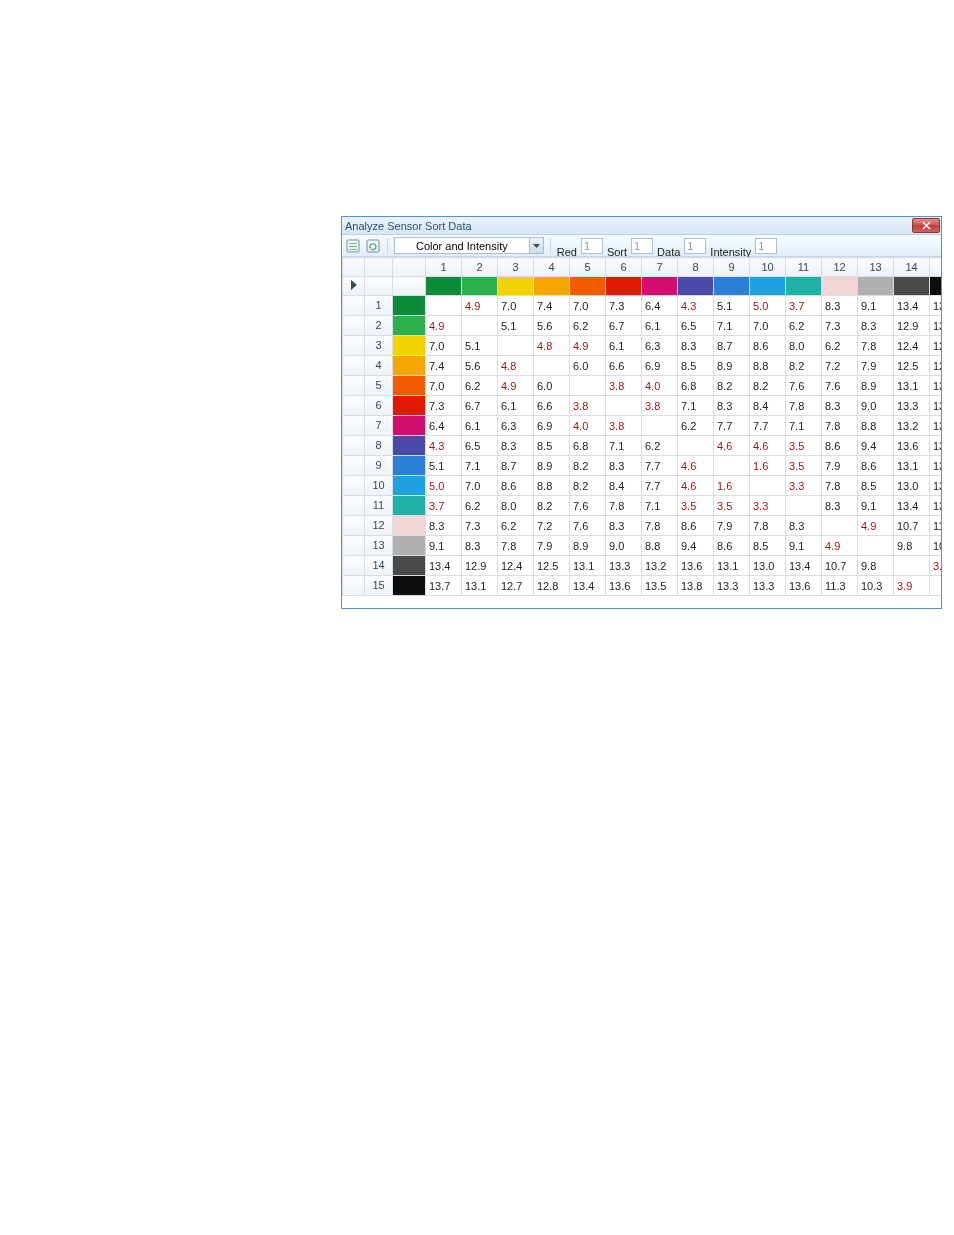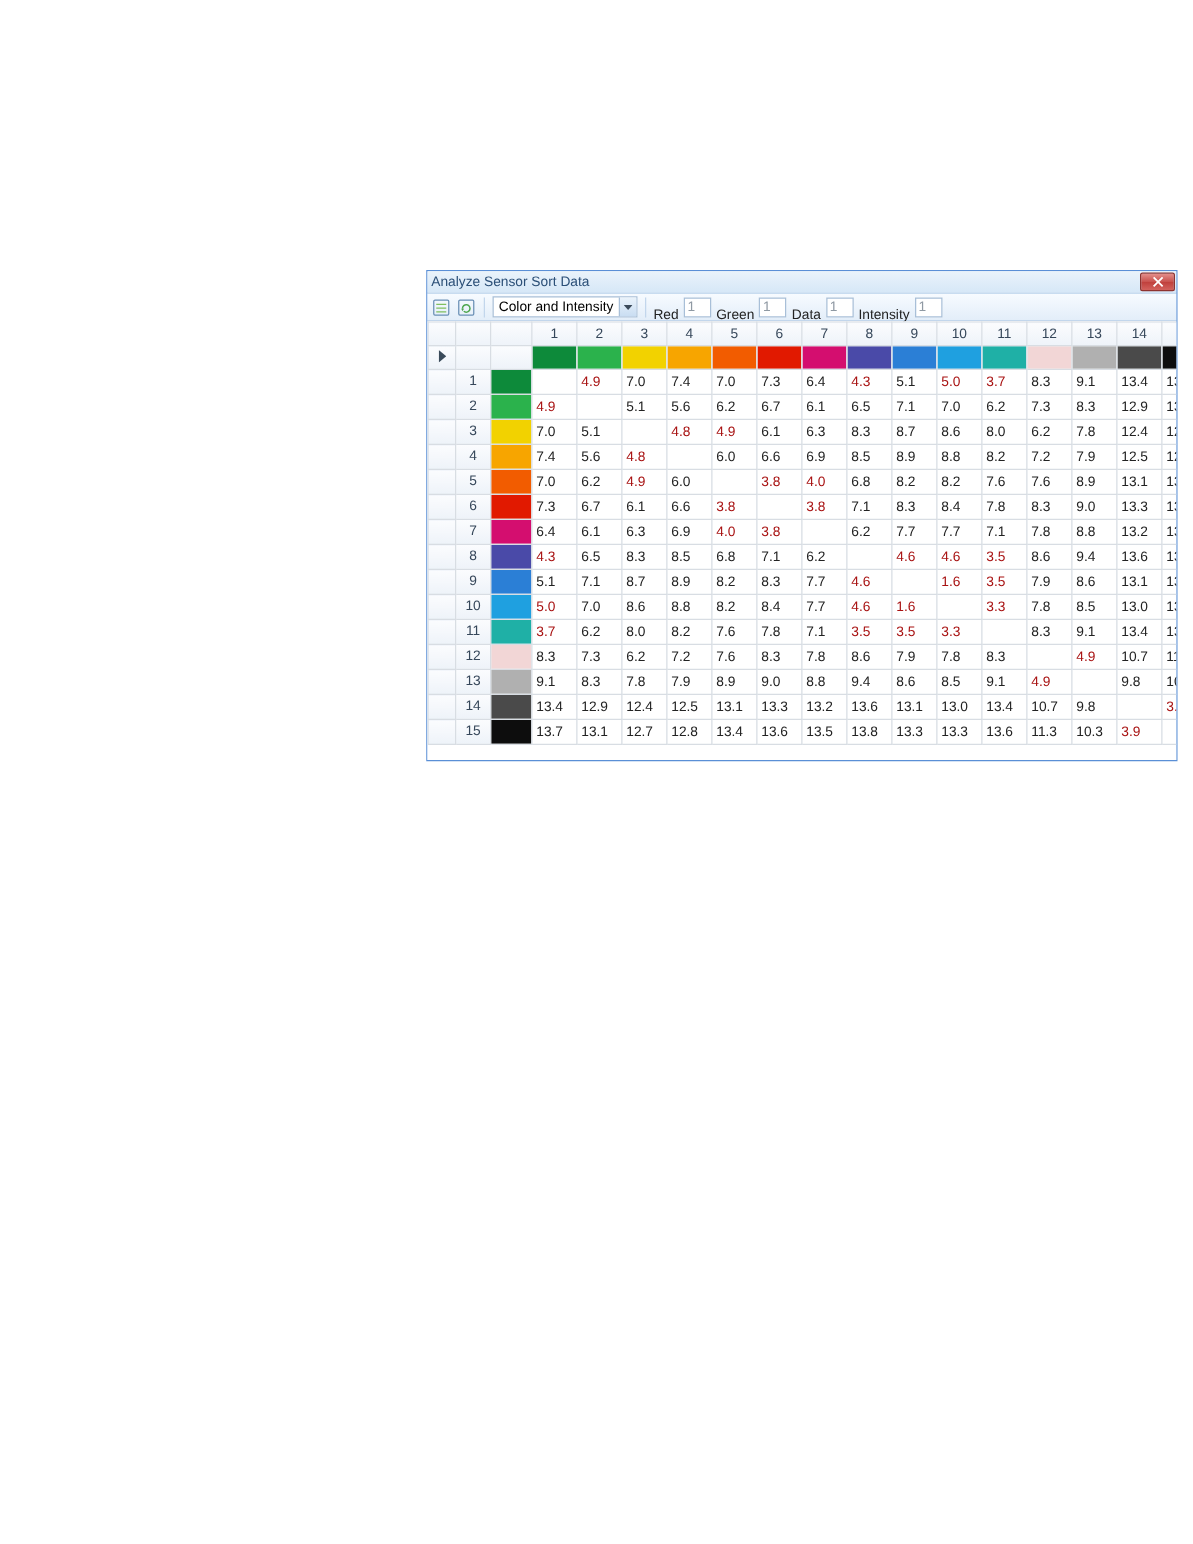--- a/index.html
+++ b/index.html
@@ -80,21 +80,21 @@
   }
   .tb-select {
     display: flex;
     align-items: center;
     border: 1px solid #a8bfd8;
     background: #ffffff;
     height: 17px;
     font-size: 11px;
   }
   .tb-select .sel-text {
-    padding: 0 4px;
+    padding: 0 21px;
     white-space: nowrap;
   }
   .tb-select .sel-btn {
     width: 14px;
     height: 15px;
     background: linear-gradient(#eaf3fb, #c9ddf2);
     border-left: 1px solid #a8bfd8;
     display: flex;
     align-items: center;
     justify-content: center;
@@ -208,21 +208,21 @@
             <path d="M0 0 L3.5 4 L7 0 Z" fill="#3a4a5a"></path>
           </svg>
         </span>
       </div>
 
       <div class="tb-divider"></div>
 
       <span class="tb-label">Red</span>
       <input class="tb-input" value="1" style="">
 
-      <span class="tb-label">Green</span>
+      <span class="tb-label">Sort</span>
       <input class="tb-input" value="1" style="">
 
       <span class="tb-label">Data</span>
       <input class="tb-input" value="1" style="">
 
       <span class="tb-label">Intensity</span>
       <input class="tb-input" value="1" style="">
     </div>
 
     <div class="grid-wrap">

